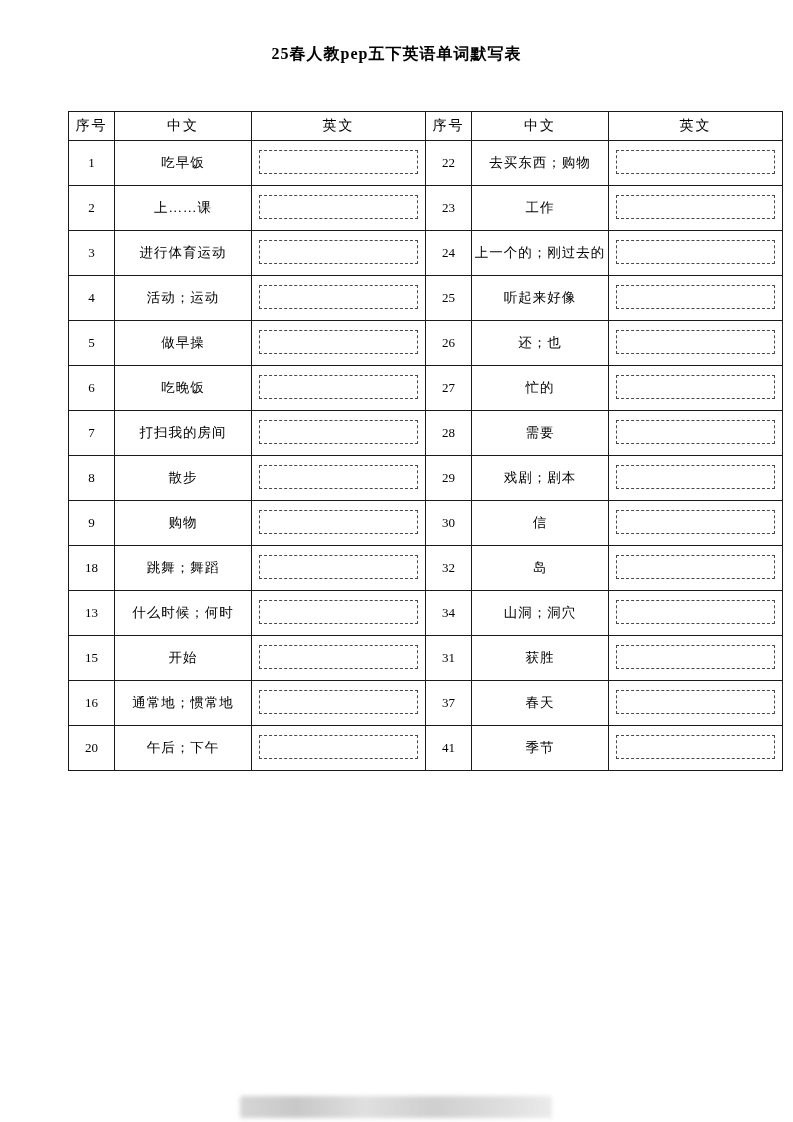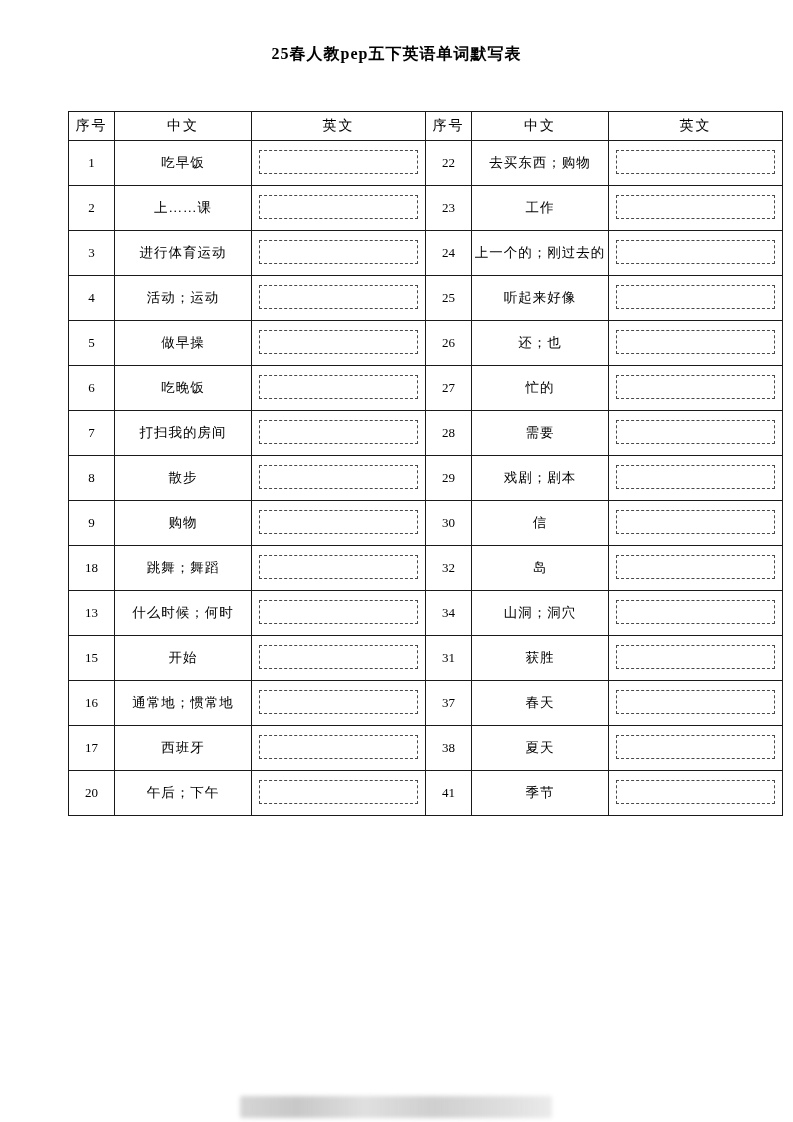--- a/index.html
+++ b/index.html
@@ -395,40 +395,20 @@
             </td>
             <td>
               <span class="cn-text">春天</span>
             </td>
             <td class="en-cell">
               <div class="dash-line"></div>
             </td>
           </tr>
           <tr>
             <td>
-              <span class="no-text">17</span>
-            </td>
-            <td>
-              <span class="cn-text">西班牙</span>
-            </td>
-            <td class="en-cell">
-              <div class="dash-line"></div>
-            </td>
-            <td>
-              <span class="no-text">38</span>
-            </td>
-            <td>
-              <span class="cn-text">夏天</span>
-            </td>
-            <td class="en-cell">
-              <div class="dash-line"></div>
-            </td>
-          </tr>
-          <tr>
-            <td>
               <span class="no-text">20</span>
             </td>
             <td>
               <span class="cn-text">午后；下午</span>
             </td>
             <td class="en-cell">
               <div class="dash-line"></div>
             </td>
             <td>
               <span class="no-text">41</span>

